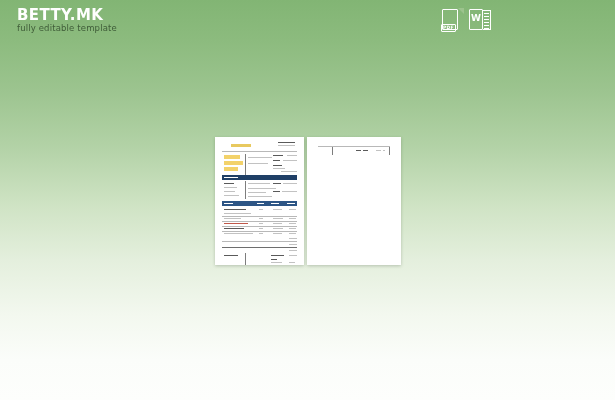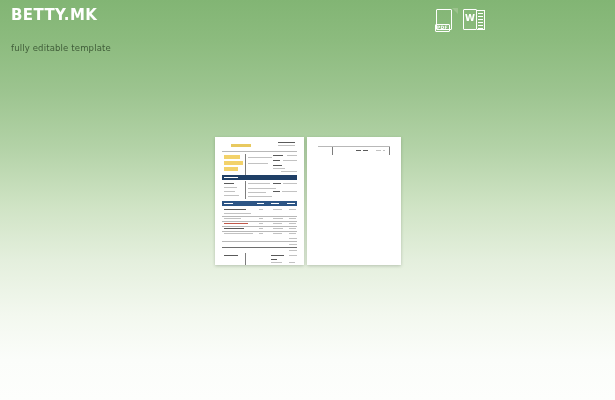--- a/index.html
+++ b/index.html
@@ -28,37 +28,37 @@
                 #e4efdd 260px,
                 #f3f8ef 315px,
                 #fbfdfa 360px,
                 #fdfefc 400px);
     overflow: hidden;
   }
 
   
   #header {
     position: absolute;
-    left: 0; top: 0;
+    left: 6px; top: 0;
     width: 495px; height: 52px;
   }
   .brand {
     position: absolute;
     left: 11px; top: 7px;
   }
   .brand-logo {
     font-size: 15px;
     font-weight: bold;
     letter-spacing: 0.4px;
     color: #ffffff;
     line-height: 16px;
     font-family: "DejaVu Sans", sans-serif;
   }
   .brand-tagline {
-    margin-top: 20px;
+    margin-top: 0;
     font-size: 8.5px;
     color: #3f5c38;
     letter-spacing: 0.15px;
     line-height: 10px;
     font-family: "DejaVu Sans", sans-serif;
   }
 
   .doc-title {
     position: absolute;
     left: 0; top: 10px;

